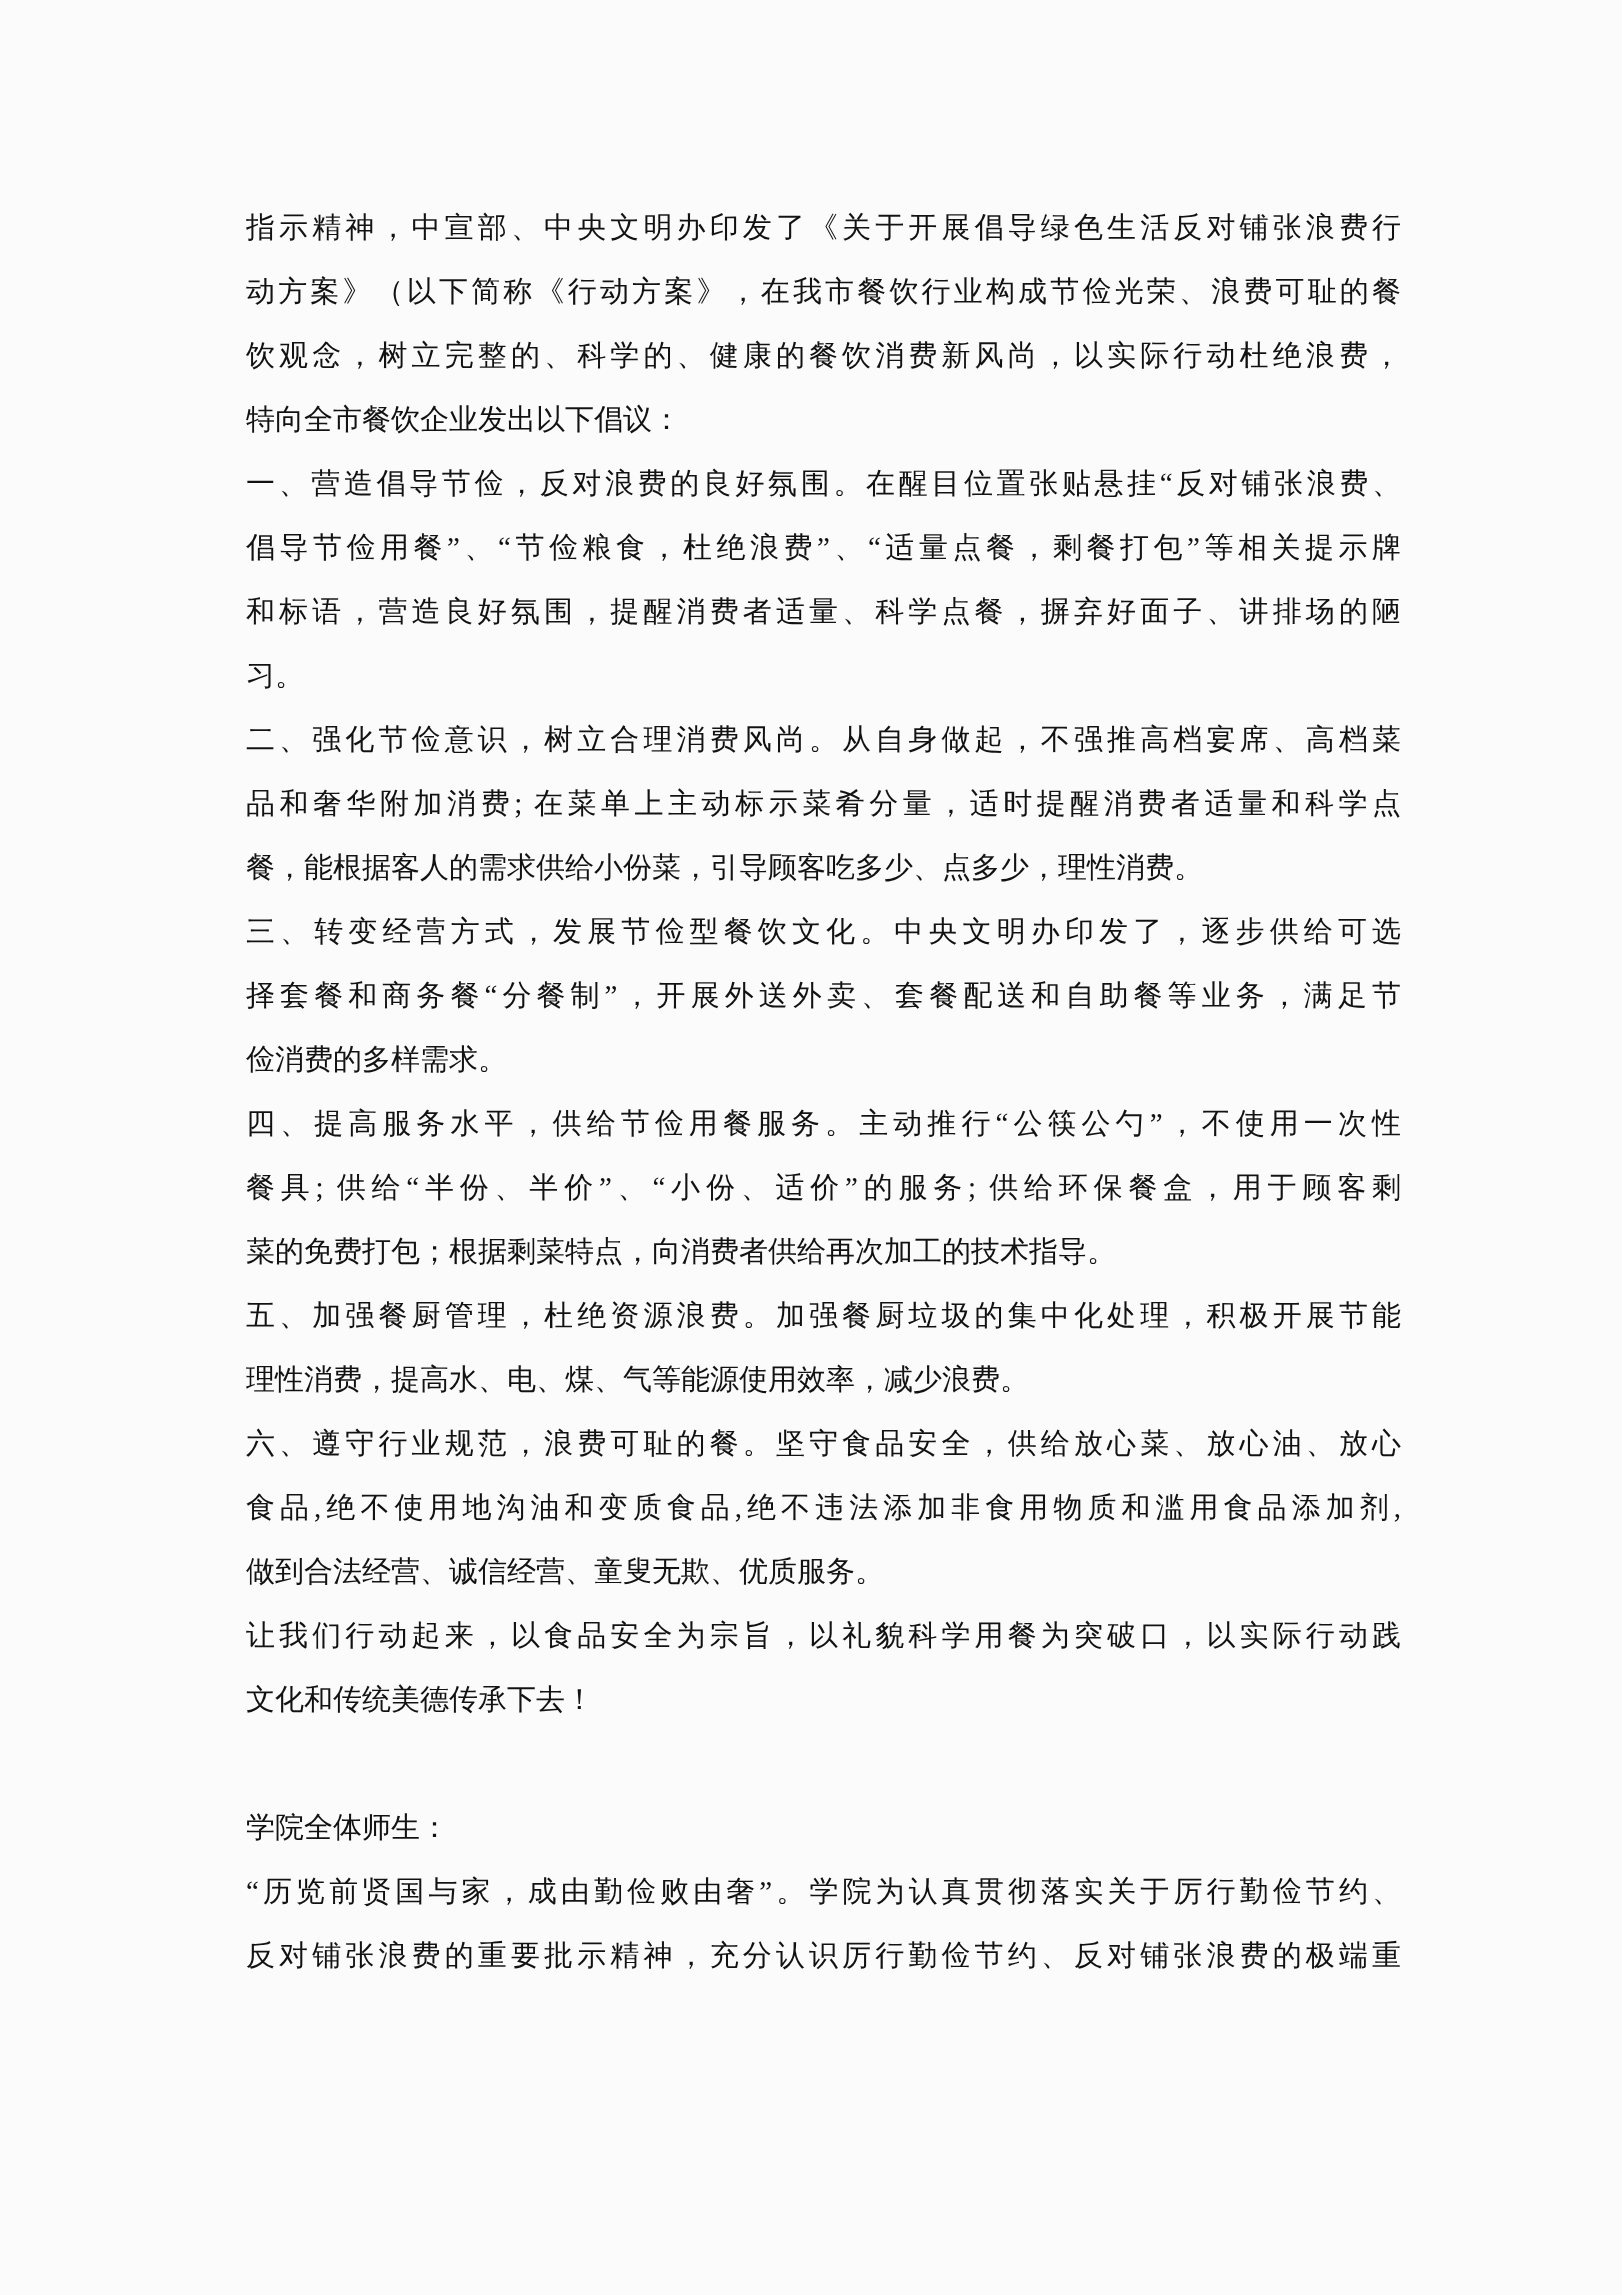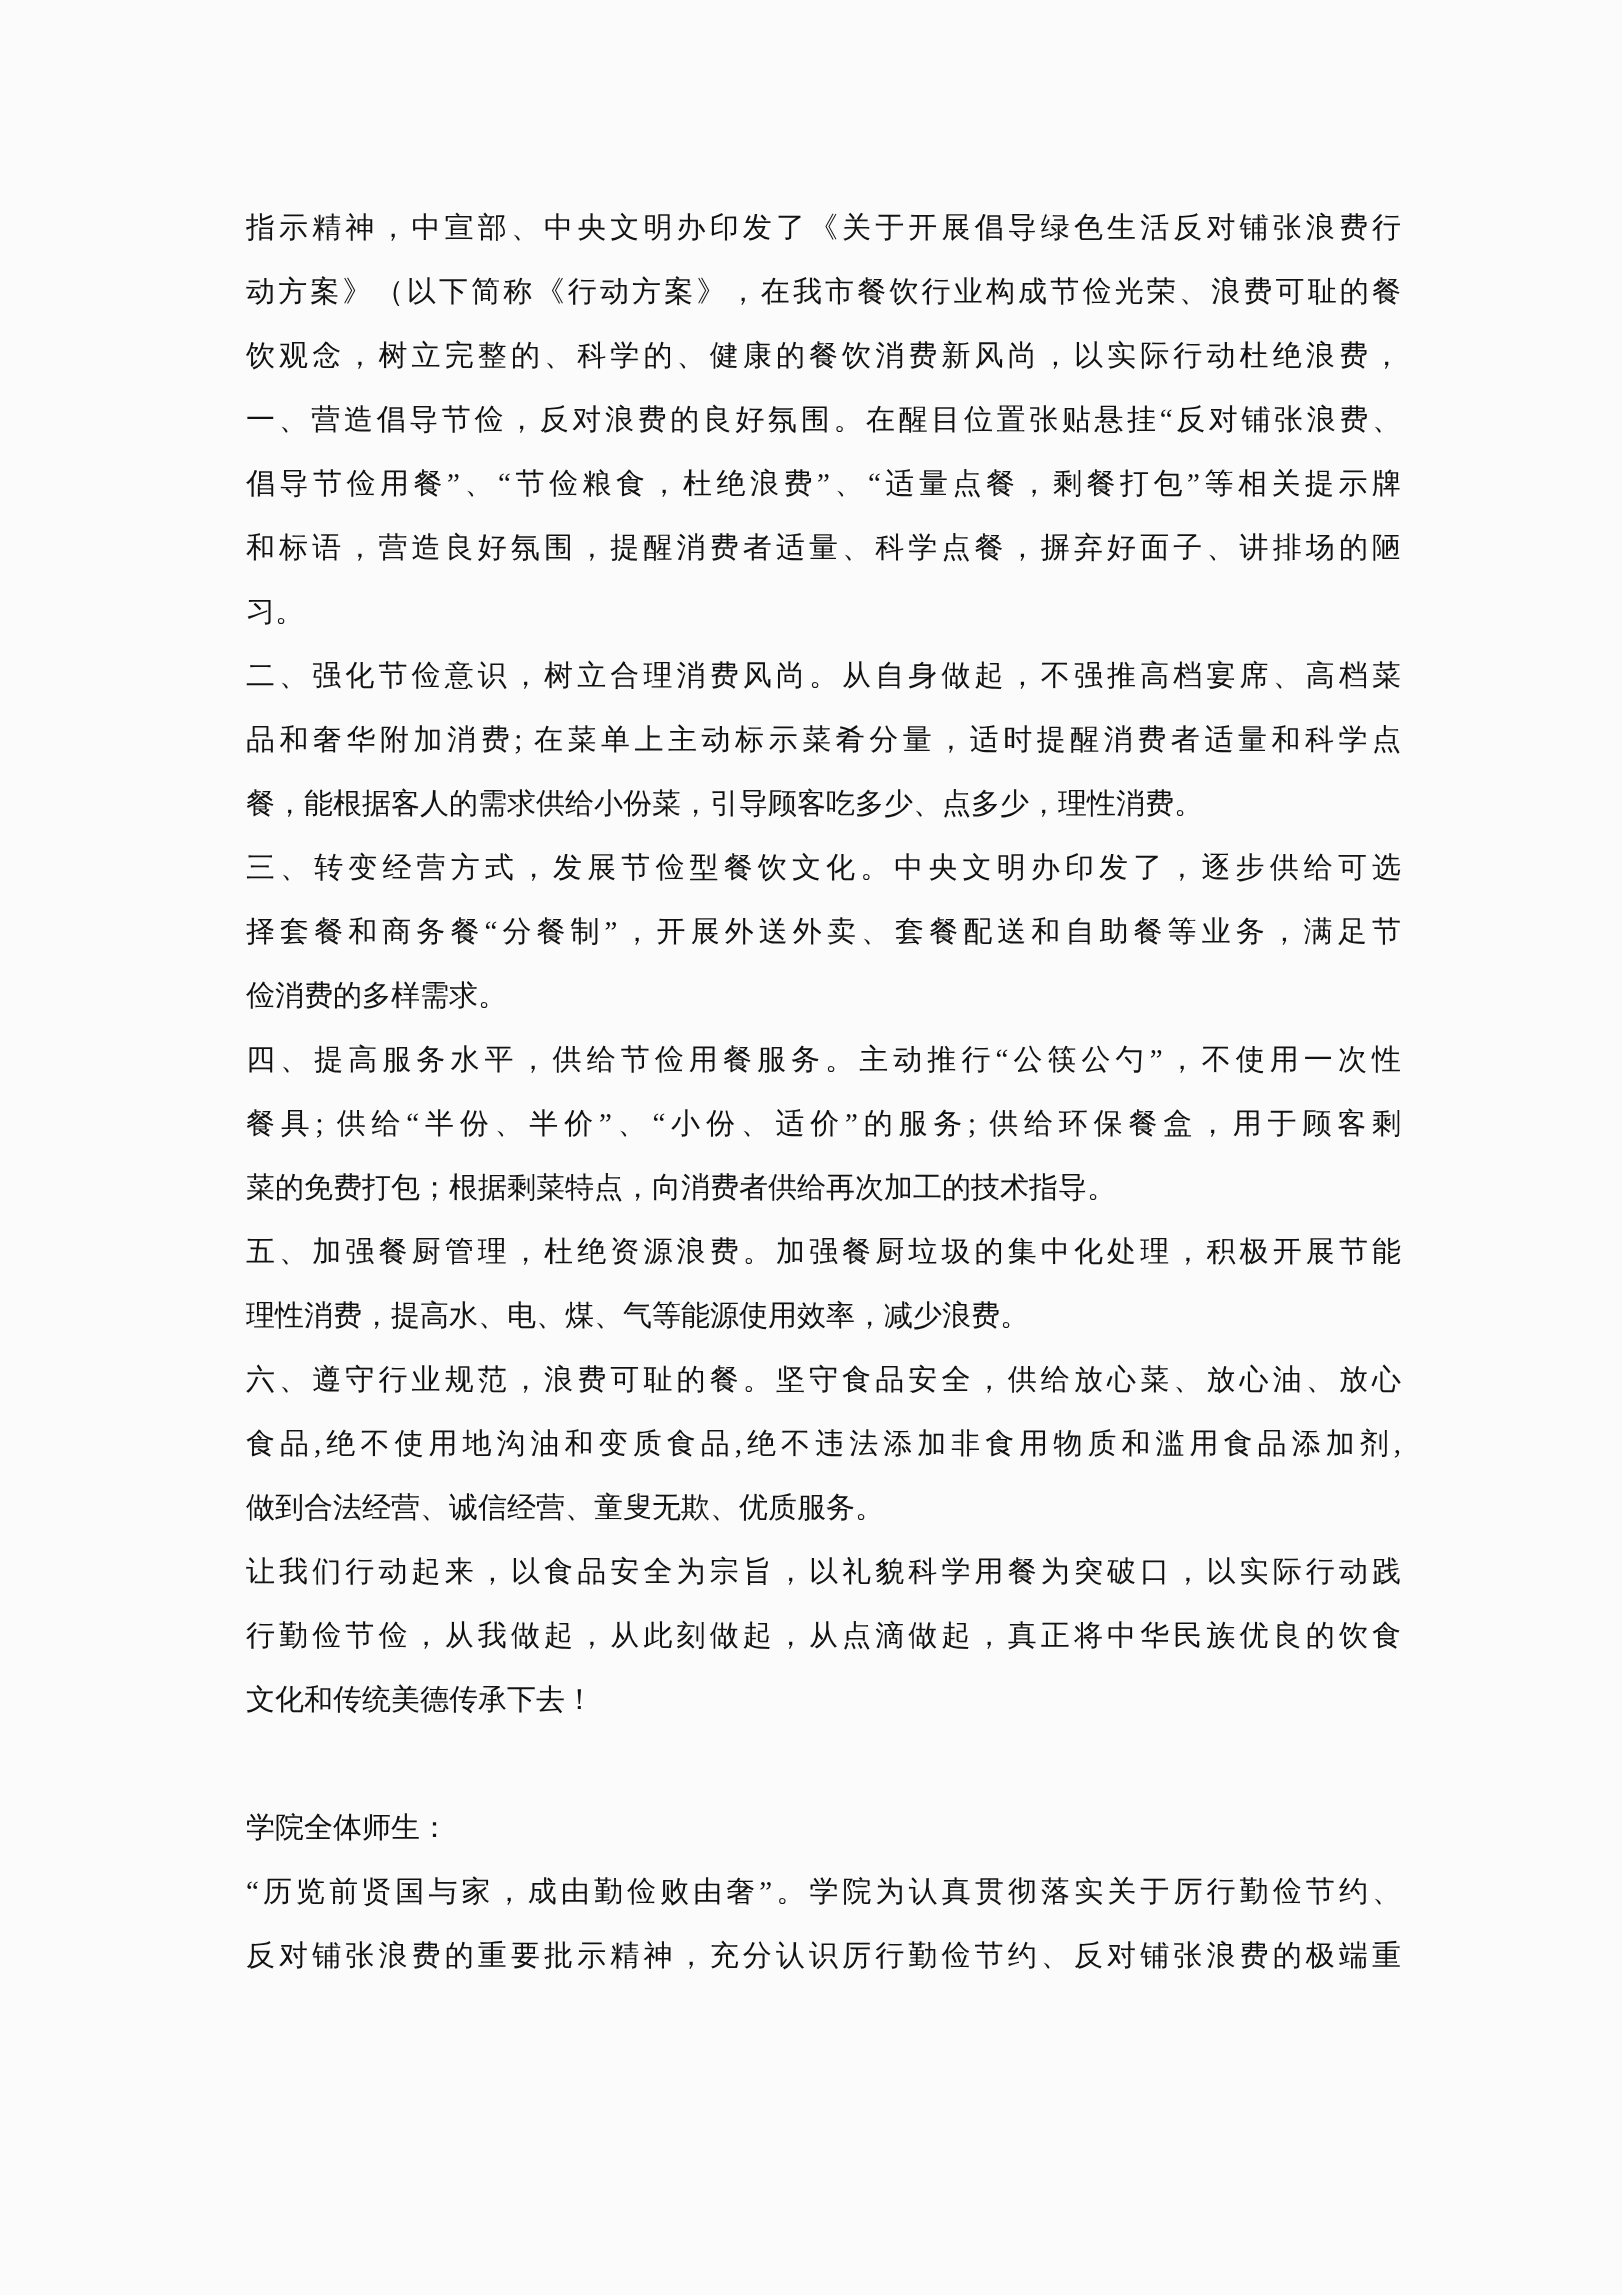--- a/index.html
+++ b/index.html
@@ -40,40 +40,40 @@
   }
 </style>
 </head>
 <body style="background: rgb(251, 251, 251);">
 
 <div class="page" style="background: rgb(251, 251, 251);">
   <div class="textblock" style="color: rgb(18, 18, 18);">
       <div class="line fill">指示精神，中宣部、中央文明办印发了《关于开展倡导绿色生活反对铺张浪费行</div>
       <div class="line fill">动方案》（以下简称《行动方案》，在我市餐饮行业构成节俭光荣、浪费可耻的餐</div>
       <div class="line fill">饮观念，树立完整的、科学的、健康的餐饮消费新风尚，以实际行动杜绝浪费，</div>
+      <div class="line">特向全市餐饮企业发出以下倡议：</div>
       <div class="line fill">一、营造倡导节俭，反对浪费的良好氛围。在醒目位置张贴悬挂“反对铺张浪费、</div>
       <div class="line fill">倡导节俭用餐”、“节俭粮食，杜绝浪费”、“适量点餐，剩餐打包”等相关提示牌</div>
       <div class="line fill">和标语，营造良好氛围，提醒消费者适量、科学点餐，摒弃好面子、讲排场的陋</div>
       <div class="line">习。</div>
       <div class="line fill">二、强化节俭意识，树立合理消费风尚。从自身做起，不强推高档宴席、高档菜</div>
       <div class="line fill">品和奢华附加消费; 在菜单上主动标示菜肴分量，适时提醒消费者适量和科学点</div>
       <div class="line">餐，能根据客人的需求供给小份菜，引导顾客吃多少、点多少，理性消费。</div>
       <div class="line fill">三、转变经营方式，发展节俭型餐饮文化。中央文明办印发了，逐步供给可选</div>
       <div class="line fill">择套餐和商务餐“分餐制”，开展外送外卖、套餐配送和自助餐等业务，满足节</div>
       <div class="line">俭消费的多样需求。</div>
       <div class="line fill">四、提高服务水平，供给节俭用餐服务。主动推行“公筷公勺”，不使用一次性</div>
       <div class="line fill">餐具; 供给“半份、半价”、“小份、适价”的服务; 供给环保餐盒，用于顾客剩</div>
       <div class="line">菜的免费打包；根据剩菜特点，向消费者供给再次加工的技术指导。</div>
       <div class="line fill">五、加强餐厨管理，杜绝资源浪费。加强餐厨垃圾的集中化处理，积极开展节能</div>
       <div class="line">理性消费，提高水、电、煤、气等能源使用效率，减少浪费。</div>
       <div class="line fill">六、遵守行业规范，浪费可耻的餐。坚守食品安全，供给放心菜、放心油、放心</div>
       <div class="line fill">食品,绝不使用地沟油和变质食品,绝不违法添加非食用物质和滥用食品添加剂,</div>
       <div class="line">做到合法经营、诚信经营、童叟无欺、优质服务。</div>
       <div class="line fill">让我们行动起来，以食品安全为宗旨，以礼貌科学用餐为突破口，以实际行动践</div>
-      <div class="line fill">行勤俭节俭，从我做起，从此刻做起，从点滴做起，真正将中华民族优良的饮食</div>
       <div class="line">文化和传统美德传承下去！</div>
       <div class="line"></div>
       <div class="line">学院全体师生：</div>
       <div class="line fill">“历览前贤国与家，成由勤俭败由奢”。学院为认真贯彻落实关于厉行勤俭节约、</div>
       <div class="line fill">反对铺张浪费的重要批示精神，充分认识厉行勤俭节约、反对铺张浪费的极端重</div>
     </div>
 </div>
 
 
 </body></html>

